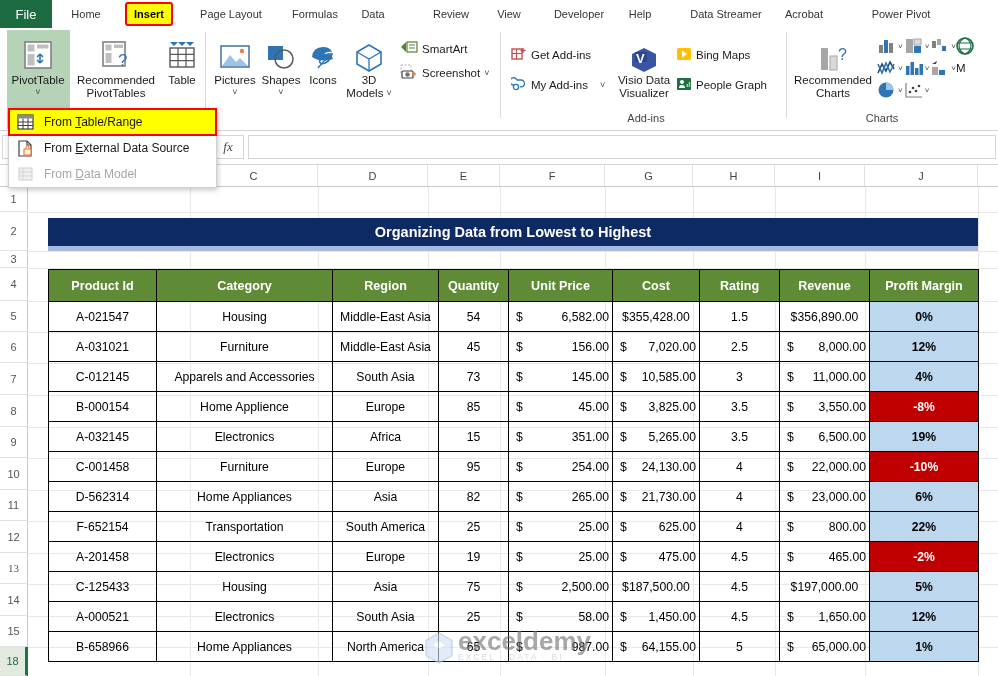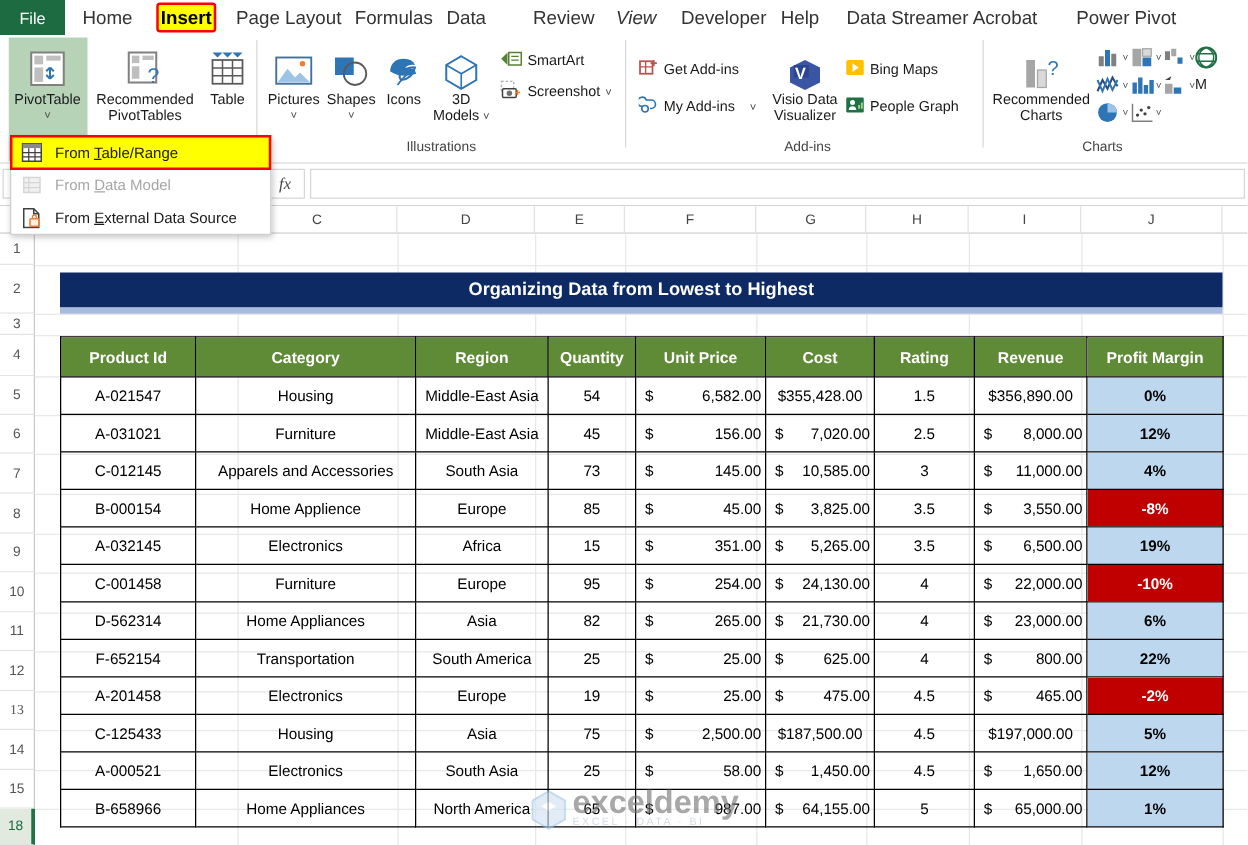--- a/index.html
+++ b/index.html
@@ -18,21 +18,21 @@
     position: absolute; top:0; left:0; width:998px; height:28px;
     background:#ffffff; border-bottom:none;
   }
   .tab-file {
     position:absolute; left:0; top:0; width:52px; height:28px;
     background:#1d6b41; color:#fff; font-size:13px;
     display:flex; align-items:center; justify-content:center;
   }
   .tab {
     position:absolute; top:0; height:28px; display:flex; align-items:center;
-    justify-content:center; font-size:15px; color:#333; padding:0 8px; white-space:nowrap;
+    justify-content:center; font-size:11px; color:#333; padding:0 8px; white-space:nowrap;
   }
   .tab.highlight {
     background:#ffff00; color:#000; font-weight:bold;
     border:2px solid #ff0000; border-radius:3px;
     height:24px; top:2px;
   }
 
   
   .ribbon {
     position:absolute; top:28px; left:0; width:998px; height:103px;
@@ -193,21 +193,21 @@
         </div>
         <div class="tab" style="left: 287px; width: 56px;">
           <span>Formulas</span>
         </div>
         <div class="tab" style="left: 356px; width: 34px;">
           <span>Data</span>
         </div>
         <div class="tab" style="left: 425px; width: 52px;">
           <span>Review</span>
         </div>
-        <div class="tab" style="left: 490px; width: 38px; font-style: italic;">
+        <div class="tab" style="left: 490px; width: 38px;">
           <span>View</span>
         </div>
         <div class="tab" style="left: 545px; width: 68px;">
           <span>Developer</span>
         </div>
         <div class="tab" style="left: 622px; width: 36px;">
           <span>Help</span>
         </div>
         <div class="tab" style="left: 682px; width: 88px;">
           <span>Data Streamer</span>
@@ -331,21 +331,20 @@
           <rect x="1" y="1" width="10" height="8" fill="none" stroke="#b0b0b0" stroke-width="1" stroke-dasharray="2,1.5"></rect>
           <rect x="2" y="7" width="11" height="7" rx="1" fill="#fff" stroke="#404040" stroke-width="1.2"></rect>
           <circle cx="7.5" cy="10.5" r="2.2" fill="#707070"></circle>
           <path d="M14 8 v4 M12 10 h4" stroke="#ed7d31" stroke-width="1.3"></path>
         </svg>
       </span>
       <span>Screenshot</span>
       <span style="font-size:9px;color:#444;">˅</span>
     </div>
 
-    <div class="grp-label" style="left:211px; top:84px; width:284px;">Illustrations</div>
     <div class="grp-sep" style="left:500px;"></div>
 
     <div class="smallbtn" style="left:511px; top:18px;">
       <span>
         <svg width="16" height="16" viewBox="0 0 16 16">
           <rect x="1" y="3" width="10" height="10" fill="none" stroke="#c0504d" stroke-width="1.4"></rect>
           <path d="M1 7.5 H11 M5.5 3 V13" stroke="#c0504d" stroke-width="1.1"></path>
           <path d="M12 2 v5 M9.5 4.5 h5" stroke="#c0504d" stroke-width="1.4"></path>
         </svg>
       </span>
@@ -820,39 +819,39 @@
         <div class="menu-item sel">
           <span style="display: flex; align-items: center; width: 18px;">
             <svg width="17" height="16" viewBox="0 0 17 16">
               <rect x="1" y="1" width="15" height="14" fill="#fff" stroke="#404040" stroke-width="1.2"></rect>
               <rect x="1" y="1" width="15" height="3.5" fill="#8a8a8a"></rect>
               <path d="M6 4.5 V15 M11 4.5 V15 M1 8 H16 M1 11.5 H16" stroke="#404040" stroke-width="1"></path>
             </svg>
           </span>
           <span>From <span class="u">T</span>able/Range</span>
         </div>
-        <div class="menu-item disabled">
-          <span style="display: flex; align-items: center; width: 18px; opacity: 0.55;">
-            <svg width="17" height="16" viewBox="0 0 17 16">
-              <rect x="2" y="2" width="13" height="12" fill="#e6e6e6" stroke="#b5b5b5" stroke-width="1.2"></rect>
-              <path d="M6 2 V14 M2 6 H15 M2 10 H15" stroke="#b5b5b5" stroke-width="1"></path>
-            </svg>
-          </span>
-          <span>From <span class="u">D</span>ata Model</span>
-        </div>
         <div class="menu-item">
           <span style="display: flex; align-items: center; width: 18px;">
             <svg width="17" height="17" viewBox="0 0 17 17">
               <path d="M2 1 h8 l4 4 v11 h-12 Z" fill="#fff" stroke="#404040" stroke-width="1.2"></path>
               <path d="M10 1 v4 h4" fill="none" stroke="#404040" stroke-width="1.2"></path>
               <rect x="7" y="9" width="7" height="6" rx="0.6" fill="#fdf0e3" stroke="#ed7d31" stroke-width="1.2"></rect>
               <path d="M9 9 v-1.5 a1.5 1.5 0 0 1 3 0 V9" fill="none" stroke="#ed7d31" stroke-width="1.1"></path>
             </svg>
           </span>
           <span>From <span class="u">E</span>xternal Data Source</span>
+        </div>
+        <div class="menu-item disabled">
+          <span style="display: flex; align-items: center; width: 18px; opacity: 0.55;">
+            <svg width="17" height="16" viewBox="0 0 17 16">
+              <rect x="2" y="2" width="13" height="12" fill="#e6e6e6" stroke="#b5b5b5" stroke-width="1.2"></rect>
+              <path d="M6 2 V14 M2 6 H15 M2 10 H15" stroke="#b5b5b5" stroke-width="1"></path>
+            </svg>
+          </span>
+          <span>From <span class="u">D</span>ata Model</span>
         </div>
       </div>
   </div>
 
   <div class="wm">
     <svg class="hexa" viewBox="0 0 30 32">
       <path d="M15 1 L28 8.5 L28 23.5 L15 31 L2 23.5 L2 8.5 Z" fill="#cfe2f3" stroke="#9dc3e6" stroke-width="1.4"></path>
       <path d="M9 13 L15 9.5 L21 13 L15 16.5 Z" fill="#ffffff"></path>
     </svg>
     <div class="wtxt">exceldemy</div>

